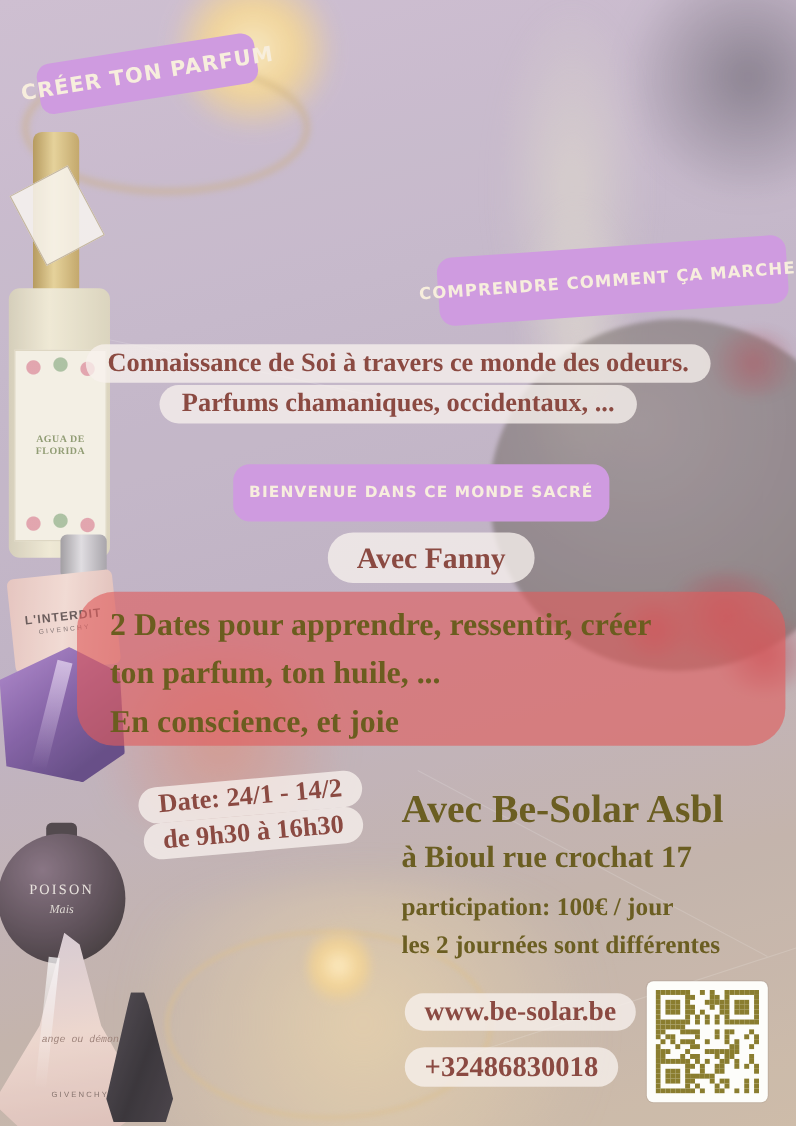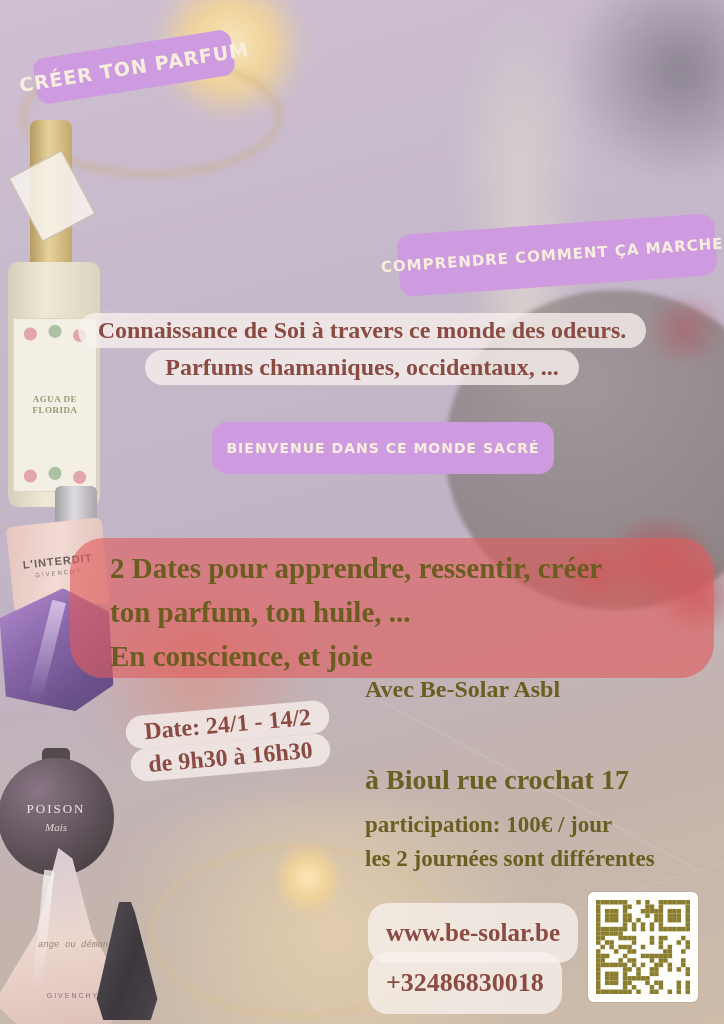--- a/index.html
+++ b/index.html
@@ -96,29 +96,29 @@
   .title1{left:40px;top:114px;width:668px;height:47px;border-radius:23px;
     display:flex;align-items:center;justify-content:center;font-size:27px;}
   .title2{left:143px;top:163px;width:452px;height:50px;border-radius:25px;
     display:flex;align-items:center;justify-content:center;font-size:31px;}
   .intro{left:0;top:312px;width:724px;text-align:center;}
   .intro .pill{display:inline-block;font-size:24px;padding:4px 20px;border-radius:18px;margin:1px 0;}
   .fanny{left:298px;top:484px;width:188px;height:46px;border-radius:23px;
     display:flex;align-items:center;justify-content:center;font-size:27px;}
   .panel{left:70px;top:538px;width:644px;height:140px;border-radius:34px;
     background:rgba(224,92,92,.62);color:#6b5d1f;font-weight:700;font-size:29px;
-    padding:8px 0 0 40px;box-sizing:border-box;line-height:44px;}
+    padding:8px 0 0 30px;box-sizing:border-box;line-height:44px;}
   .dates{left:103px;top:708px;width:252px;text-align:center;transform:rotate(-5deg);}
   .dates .pill{display:inline-block;font-size:24px;padding:3px 18px;border-radius:20px;}
   .details{color:#6b5e22;font-weight:700;}
-  .d-org{left:365px;top:676px;font-size:24px;}
+  .d-org{left:365px;top:714px;font-size:36px;}
   .d-address{left:365px;top:764px;font-size:28px;}
   .d-price{left:365px;top:812px;font-size:23px;}
   .d-note{left:365px;top:846px;font-size:23px;}
-  .contact .pill{display:inline-block;border-radius:20px;padding:16px 18px;}
+  .contact .pill{display:inline-block;border-radius:20px;padding:3px 18px;}
   .c-web{left:368px;top:903px;font-size:25px;}
   .c-phone{left:368px;top:952px;font-size:26px;}
   .qr{left:588px;top:892px;width:110px;height:110px;background:#fdfdfa;border-radius:6px;
     display:flex;align-items:center;justify-content:center;box-shadow:0 0 0 1px rgba(0,0,0,.05);}
 </style>
 </head>
 <body>
 
 <div class="flyer">
 
@@ -173,20 +173,21 @@
 
   <div class="abs content badge badge-comprendre">COMPRENDRE COMMENT ÇA MARCHE?</div>
 
   <div class="abs content intro">
     <span class="pill">Connaissance de Soi à travers ce monde des odeurs.</span><br>
     <span class="pill">Parfums chamaniques, occidentaux, ...</span>
   </div>
 
   <div class="abs content badge badge-bienvenue">BIENVENUE DANS CE MONDE SACRÉ</div>
 
+  <div class="abs content pill fanny">Avec Fanny</div>
 
   <div class="abs content panel">
     <div>2 Dates pour apprendre, ressentir, créer</div>
     <div>ton parfum, ton huile, ...</div>
     <div>En conscience, et joie</div>
   </div>
 
   <div class="abs content dates">
     <span class="pill">Date: 24/1 - 14/2</span><br>
     <span class="pill">de 9h30 à 16h30</span>

